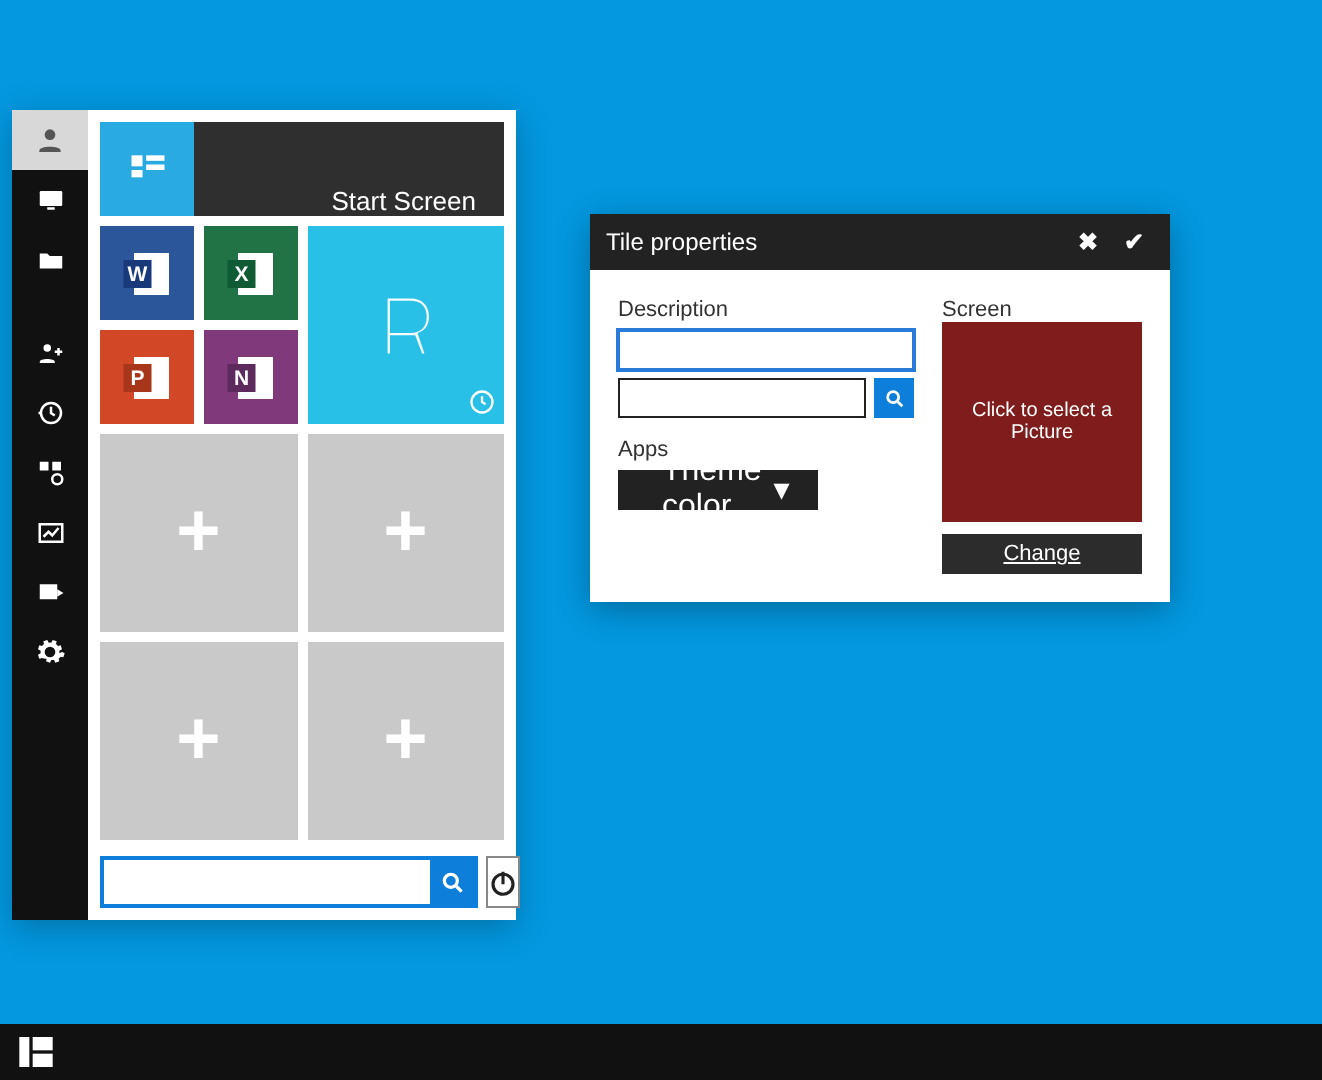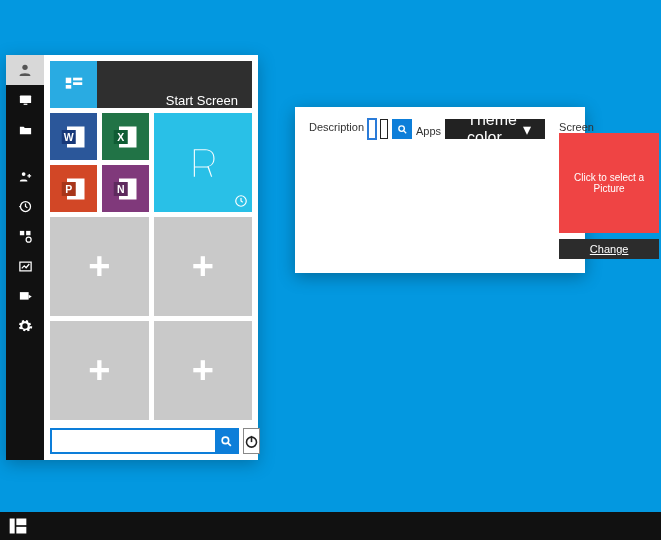--- a/index.html
+++ b/index.html
@@ -75,39 +75,39 @@
     font-size: 11px;
   }
   .dlg-header {
     background:#222; color:#fff; height:28px;
     display:flex; align-items:center; padding:0 8px;
     font-size:12px;
   }
   .dlg-header .spacer { flex:1; }
   .dlg-hbtn { width:20px; height:20px; display:flex; align-items:center; justify-content:center; margin-left:3px; font-weight:bold;}
   .dlg-body { padding: 12px 14px 14px 14px; display:flex; gap:14px; }
-  .dlg-left { flex:1; display:flex; flex-direction:row; gap:4px; }
+  .dlg-left { flex:1; display:flex; flex-direction:column; gap:4px; }
   .dlg-right { width:100px; display:flex; flex-direction:column; }
   .fld-label { color:#333; font-size:11px; margin-top:2px;}
   .txt-input { width:100%; height:20px; border:1px solid #666; padding:0 3px; font-size:11px; background:#fff;}
   .txt-input.focus { border:1px solid #2a7bd8; outline:1px solid #2a7bd8;}
   .shortcut-row { display:flex; gap:4px; }
   .shortcut-row .txt-input { flex:1; border:1px solid #222;}
   .mini-btn { width:20px; height:20px; background:#0d7ed9; display:flex; align-items:center; justify-content:center; color:#fff;}
   .color-select {
     height:20px; background:#222; color:#fff; border:none;
     display:flex; align-items:center; padding:0 16px; gap:6px;
     width:100px; position:relative; font-size:16px;
   }
   .color-sw { width:11px; height:11px; background:#0d7ed9;}
   .color-select .chev { margin-left:auto; }
   .chk-row { display:flex; align-items:center; gap:6px; margin-top:8px; color:#222; font-size:11px;}
   .chk-box { width:13px; height:13px; border:1.5px solid #333; background:#fff;}
   .preview-box {
-    width:100px; height:100px; background:#ef4444; color:#fff;
+    width:100px; height:100px; background:#7f1d1d; color:#fff;
     display:flex; align-items:center; justify-content:center;
     text-align:center; font-size:10px; padding:6px;
   }
   .change-btn {
     width:100px; height:20px; background:#2c2c2c; color:#fff;
     display:flex; align-items:center; justify-content:center;
     font-size:11px; margin-top:6px;text-decoration:underline;
   }
   .plus { font-size:38px; font-weight:bold; color:#fff; }
   svg { display:block; }
@@ -265,20 +265,26 @@
         <svg width="15" height="15" viewBox="0 0 24 24" fill="none" stroke="#222" stroke-width="2.5">
             <circle cx="12" cy="13" r="8"></circle>
             <path d="M12 3v10" stroke="#222"></path>
           </svg>
       </div>
     </div>
   </div>
 </div>
 
 <div class="dialog">
+  <div class="dlg-header">
+    <span>Tile properties</span>
+    <span class="spacer"></span>
+    <div class="dlg-hbtn">✖</div>
+    <div class="dlg-hbtn">✔</div>
+  </div>
   <div class="dlg-body">
     <div class="dlg-left">
       <div class="fld-label">Description</div>
       <input class="txt-input focus" value="" style="">
       <div class="shortcut-row">
         <input class="txt-input" value="" style="">
         <div class="mini-btn">
           <svg width="11" height="11" viewBox="0 0 24 24" fill="none" stroke="#fff" stroke-width="3">
               <circle cx="10" cy="10" r="6"></circle>
               <path d="M20 20l-5-5"></path>

